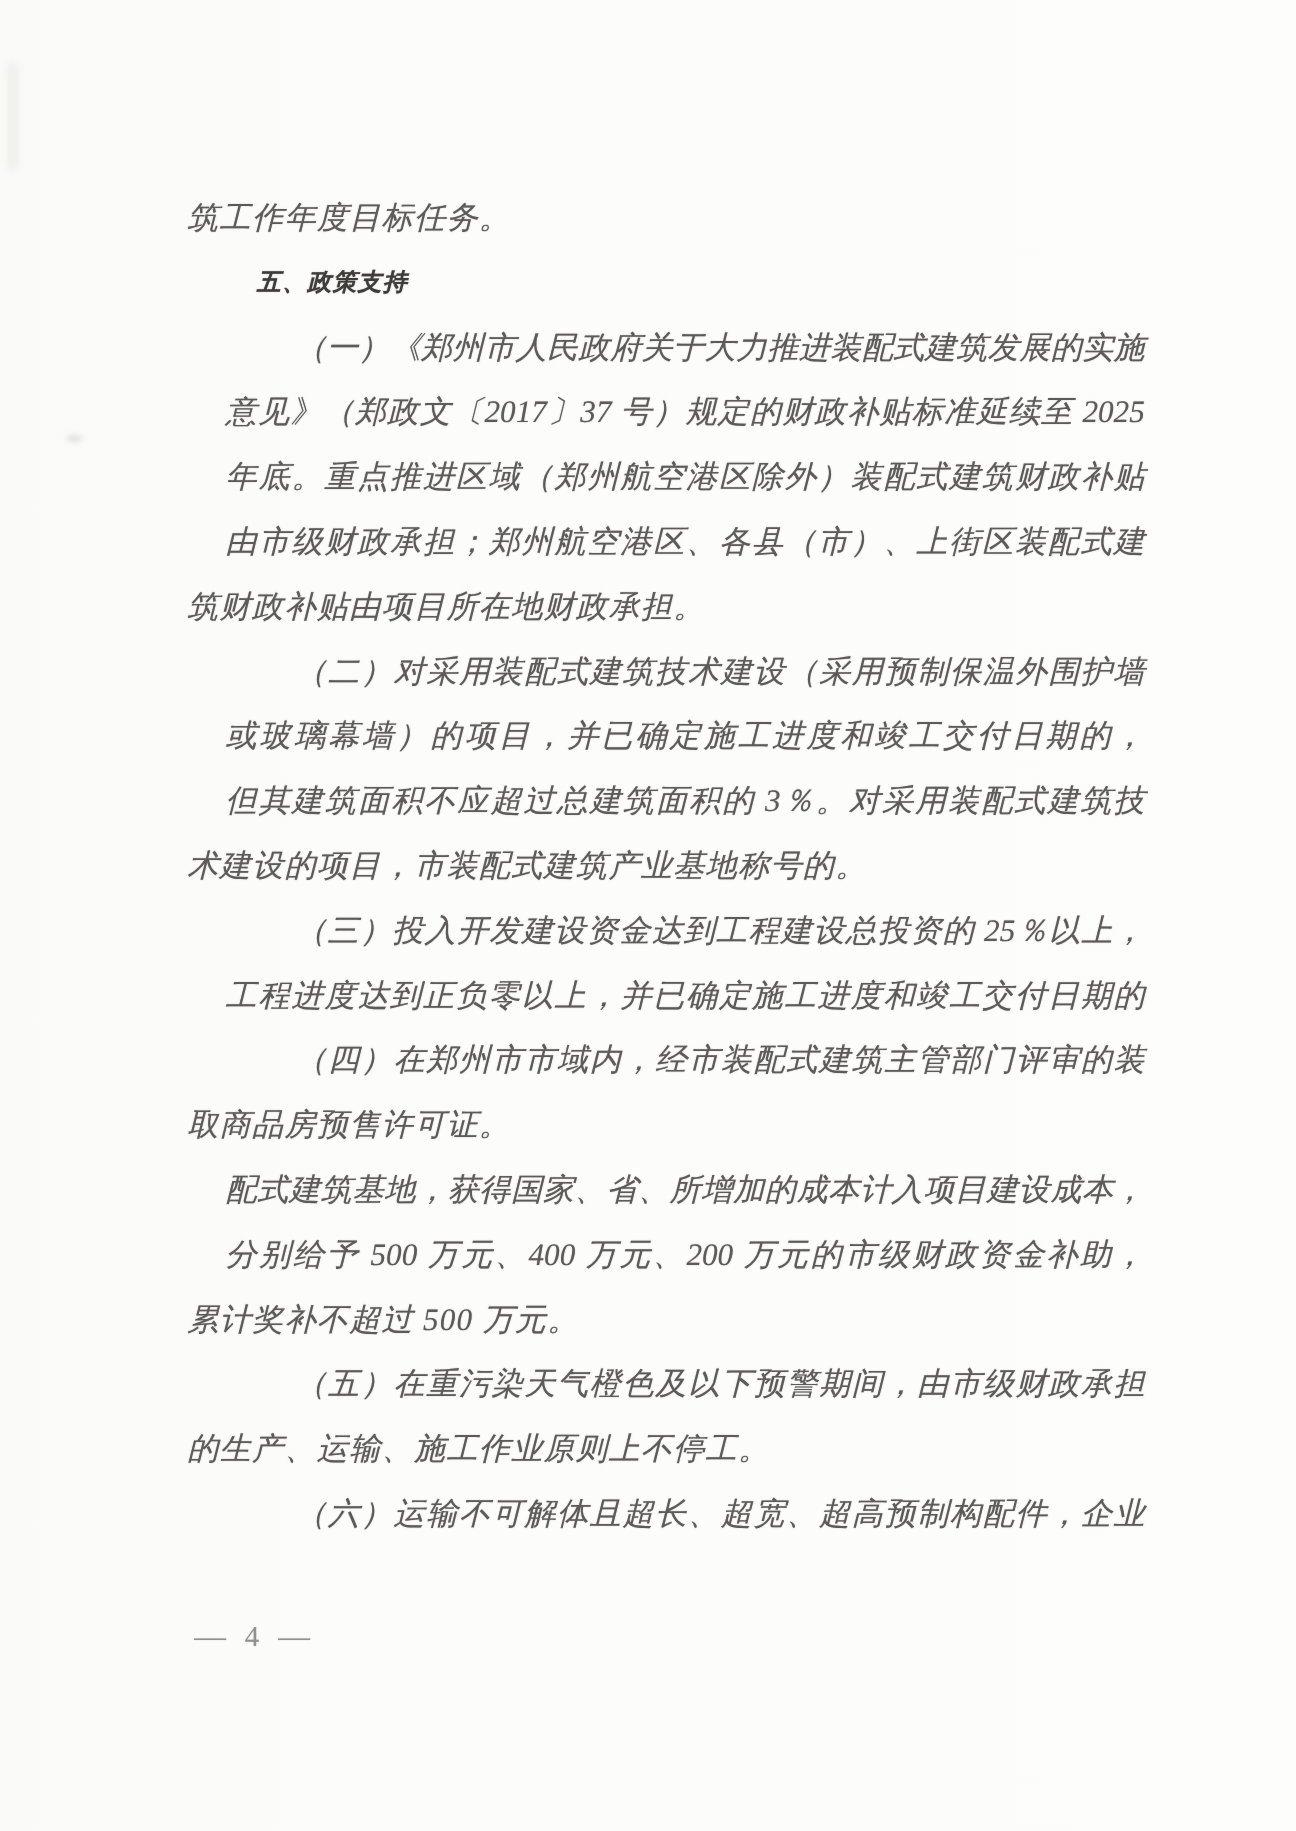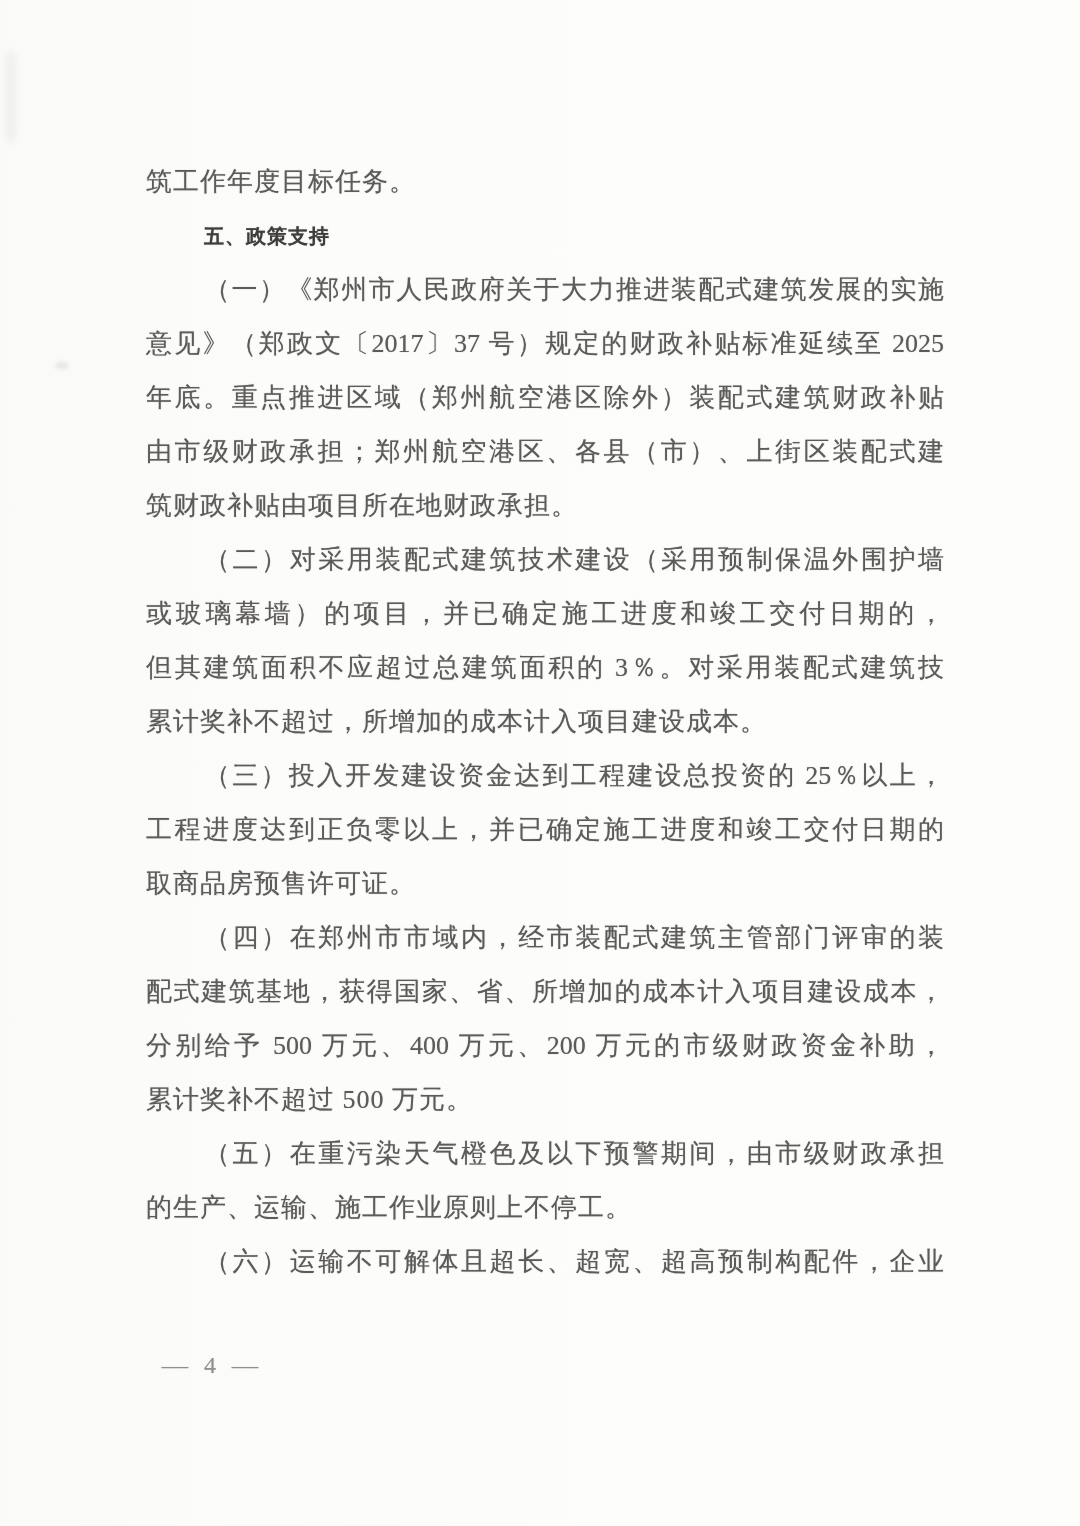--- a/index.html
+++ b/index.html
@@ -28,39 +28,41 @@
     position: absolute;
     left: 55px; top: 362px;
     width: 14px; height: 7px;
     background: #dcdcda;
     border-radius: 50%;
     filter: blur(2px);
     opacity: .7;
   }
   .text-block {
     position: absolute;
-    left: 146px;
+    left: 156px;
     top: 155px;
     width: 798px;
+    font-style: italic;
   }
   .line {
     height: 54px;
     line-height: 54px;
     font-size: 26px;
     color: #5c5b58;
     text-shadow: 0 0 1px rgba(92, 91, 88, 0.55);
     white-space: nowrap;
     letter-spacing: 1px;
   }
   .line.stretch {
     white-space: normal;
     text-align: justify;
     text-align-last: justify;
     text-justify: inter-character;
     letter-spacing: 0;
+    margin-left: 32px;
   }
   .line.indent {
     text-indent: 58px;
   }
   .line.heading {
     font-weight: bold;
     color: #3e3d3a;
     font-size: 20px;
     text-shadow: 0 0 1px rgba(62, 61, 58, 0.6);
     font-family: "Liberation Sans", "DejaVu Sans", sans-serif;
@@ -95,25 +97,25 @@
   <div class="line">筑工作年度目标任务。</div>
       <div class="line indent heading">五、政策支持</div>
       <div class="line indent stretch">（一）《郑州市人民政府关于大力推进装配式建筑发展的实施</div>
       <div class="line stretch">意见》（郑政文〔2017〕37 号）规定的财政补贴标准延续至 2025</div>
       <div class="line stretch">年底。重点推进区域（郑州航空港区除外）装配式建筑财政补贴</div>
       <div class="line stretch">由市级财政承担；郑州航空港区、各县（市）、上街区装配式建</div>
       <div class="line">筑财政补贴由项目所在地财政承担。</div>
       <div class="line indent stretch">（二）对采用装配式建筑技术建设（采用预制保温外围护墙</div>
       <div class="line stretch">或玻璃幕墙）的项目，并已确定施工进度和竣工交付日期的，</div>
       <div class="line stretch">但其建筑面积不应超过总建筑面积的 3％。对采用装配式建筑技</div>
-      <div class="line">累计奖补不超过，所增加的成本计入项目建设成本。</div>
+      <div class="line">术建设的项目，市装配式建筑产业基地称号的。</div>
       <div class="line indent stretch">（三）投入开发建设资金达到工程建设总投资的 25％以上，</div>
       <div class="line stretch">工程进度达到正负零以上，并已确定施工进度和竣工交付日期的</div>
+      <div class="line indent stretch">（四）在郑州市市域内，经市装配式建筑主管部门评审的装</div>
       <div class="line">取商品房预售许可证。</div>
-      <div class="line indent stretch">（四）在郑州市市域内，经市装配式建筑主管部门评审的装</div>
       <div class="line stretch">配式建筑基地，获得国家、省、所增加的成本计入项目建设成本，</div>
       <div class="line stretch">分别给予 500 万元、400 万元、200 万元的市级财政资金补助，</div>
       <div class="line">累计奖补不超过 500 万元。</div>
       <div class="line indent stretch">（五）在重污染天气橙色及以下预警期间，由市级财政承担</div>
       <div class="line">的生产、运输、施工作业原则上不停工。</div>
       <div class="line indent stretch">（六）运输不可解体且超长、超宽、超高预制构配件，企业</div>
     </div>
 
   <div class="page-number">
     <span class="dash">—</span>

